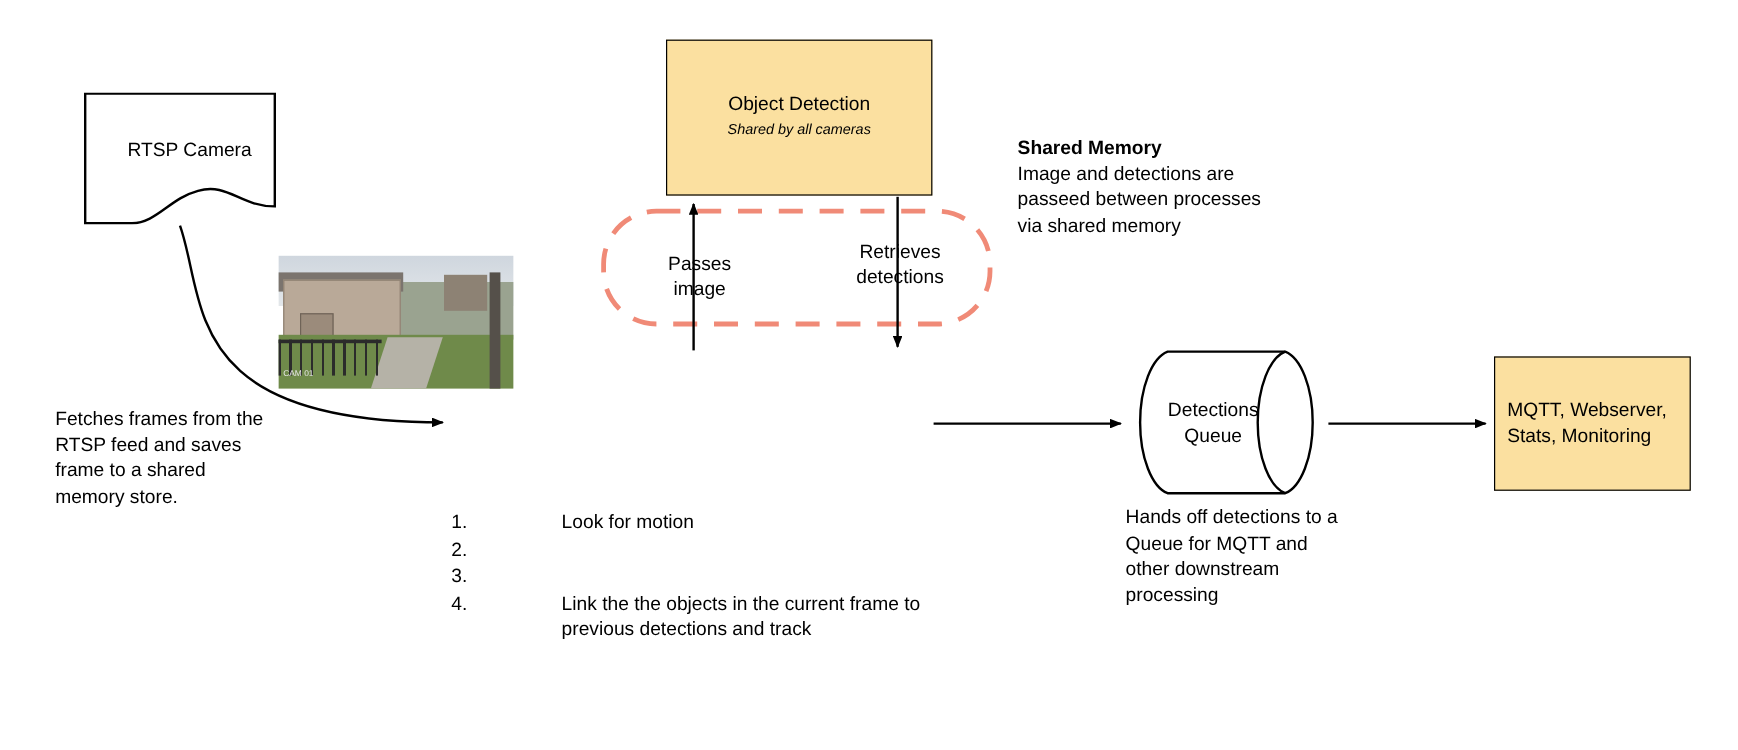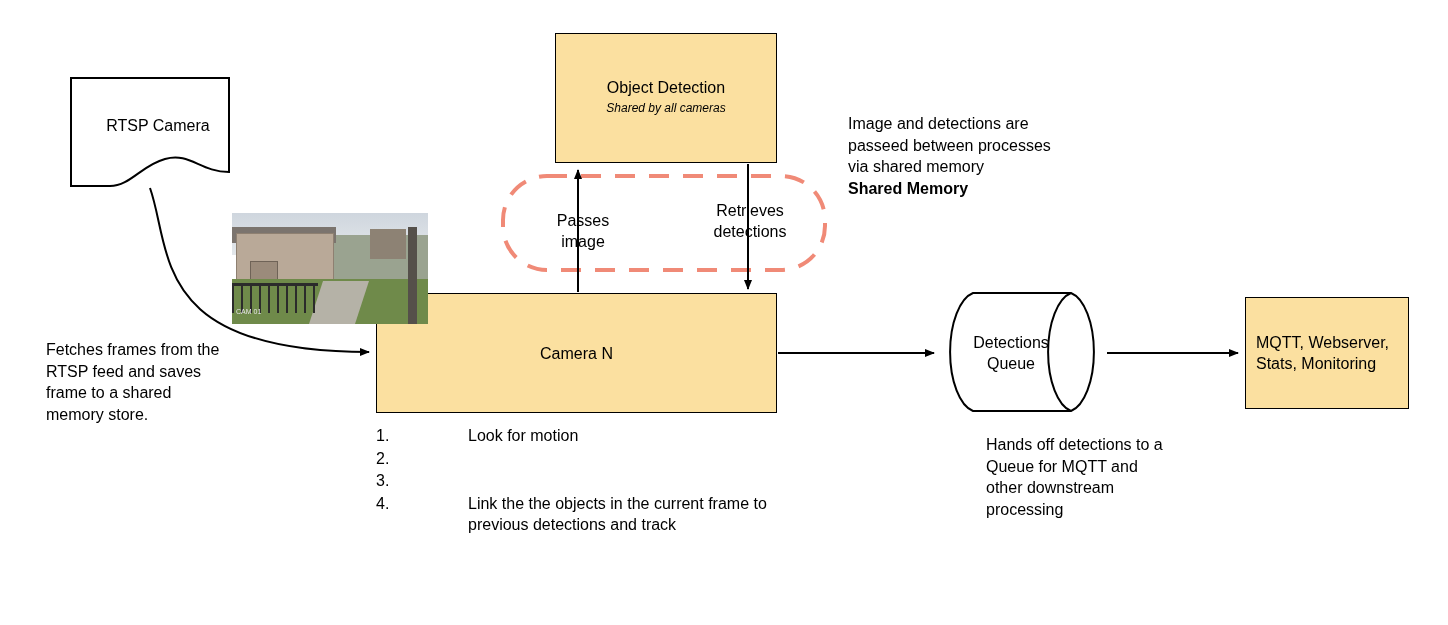--- a/index.html
+++ b/index.html
@@ -188,23 +188,22 @@
     top: 113px;
     width: 210px;
   }
   #fetches-note {
     left: 46px;
     top: 339px;
     width: 175px;
   }
   #hands-off-note {
     left: 938px;
-    top: 434px;
+    top: 421px;
     width: 180px;
-    margin-left: 48px;
   }
   
   #camera-steps {
     position: absolute;
     left: 376px;
     top: 425px;
     width: 420px;
     font-size: 16px;
     line-height: 21.5px;
   }
@@ -267,23 +266,20 @@
       <path d="M1,1 L159,1 L159,95 C130,95 120,75 95,82 C72,88 60,109 40,109 L1,109 Z" fill="#ffffff" stroke="#000000" stroke-width="2"></path>
     </svg>
     <div class="label lbl">RTSP Camera</div>
   </div>
 
   <div class="node box-fill center-text" id="object-detection">
     <div class="lbl">Object Detection</div>
     <div class="lbl-italic">Shared by all cameras</div>
   </div>
 
-  <div class="node box-fill center-text" id="camera-n">
-    <div class="lbl">Camera N</div>
-  </div>
 
   <div class="node" id="camera-thumbnail">
     <div class="thumb-sky"></div>
     <div class="thumb-far"></div>
     <div class="thumb-far2"></div>
     <div class="thumb-roof"></div>
     <div class="thumb-house"></div>
     <div class="thumb-door"></div>
     <div class="thumb-grass"></div>
     <div class="thumb-walk"></div>
@@ -297,22 +293,22 @@
     <div>Passes</div>
     <div>image</div>
   </div>
 
   <div class="retrieves-label">
     <div>Retrieves</div>
     <div>detections</div>
   </div>
 
   <div class="note" id="shared-memory-note">
+    <div><b>Shared Memory</b></div>
     <div>Image and detections are passeed between processes via shared memory</div>
-    <div><b>Shared Memory</b></div>
   </div>
 
   <div class="note" id="fetches-note">
     <div>Fetches frames from the RTSP feed and saves frame to a shared memory store.</div>
   </div>
 
   <div id="camera-steps">
     <div class="step">
       <div class="num">1.</div>
       <div class="txt">Look for motion</div>

